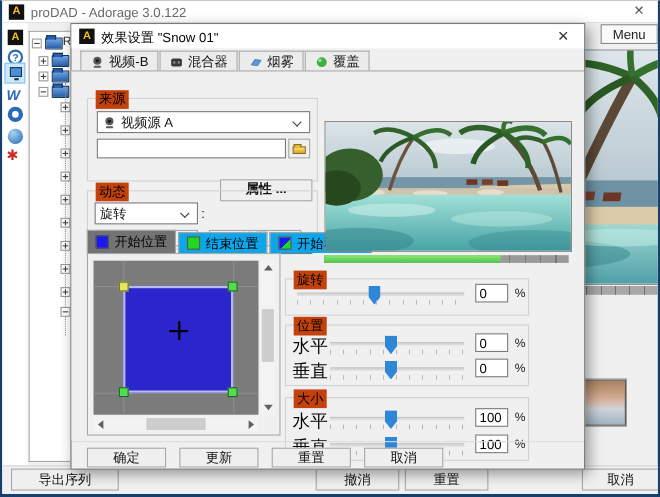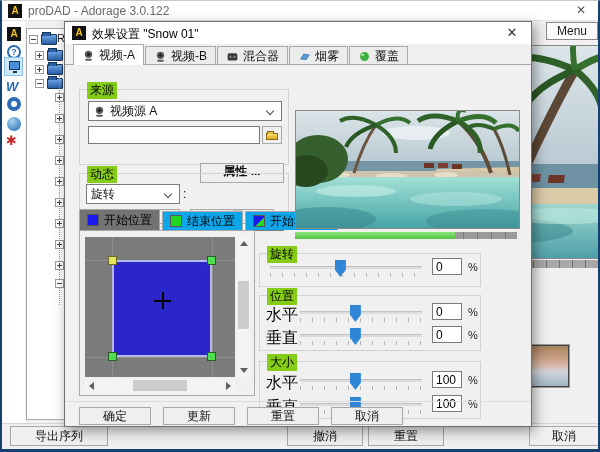--- a/index.html
+++ b/index.html
@@ -58,21 +58,21 @@
   .dlg-titlebar .title { position:absolute; left:27px; top:4px; font-size:12px; color:#000; }
   .dlg-close { position:absolute; right:6px; top:2px; width:26px; height:18px; text-align:center; line-height:18px; font-size:13px; color:#333; }
 
   .tabbar { position:absolute; left:0; top:22px; width:100%; height:21px; padding-left:8px; display:flex; align-items:flex-end; }
   .tab { height:19px; display:flex; align-items:center; gap:4px; padding:0 8px; font-size:12px; color:#111;
          background:#ececec; border:1px solid #a8a8a8; border-bottom:none; margin-right:1px; }
   .tab.active { height:21px; background:#fff; position:relative; z-index:2; }
   .dlg-content { position:absolute; left:0; top:42px; width:100%; height:336px; border-top:1px solid #a8a8a8; background:#f0f0f0; }
 
   .grp { position:absolute; border:1px solid #d2d2d2; }
-  .legend { position:absolute; left:7px; top:-8px; background:#84cc16; padding:0 3px; font-size:12px; color:#000; }
+  .legend { position:absolute; left:7px; top:-8px; background:#c2410c; padding:0 3px; font-size:12px; color:#000; }
 
   .select { position:absolute; height:20px; background:#fff; border:1px solid #7a7a7a; font-size:12px; color:#111;
             display:flex; align-items:center; padding-left:4px; gap:4px; }
   .chev { position:absolute; right:8px; top:6px; width:6px; height:6px; border-right:1.5px solid #444; border-bottom:1.5px solid #444; transform:rotate(45deg); }
   .txtfield { position:absolute; height:18px; background:#fff; border:1px solid #7a7a7a; font-size:12px; padding:0 3px; }
   .folder-btn { position:absolute; width:20px; height:18px; background:#efefef; border:1px solid #a8a8a8; }
   .folder-ic { position:absolute; left:3px; top:6px; width:12px; height:7px; background:linear-gradient(#ffe070,#d8a820); border:1px solid #8a6a10; }
   .folder-ic::before { content:""; position:absolute; left:0; top:-3px; width:5px; height:2px; background:#e8c040; border:1px solid #8a6a10; border-bottom:none; }
 
   .colon { position:absolute; font-size:12px; color:#111; }
@@ -216,28 +216,20 @@
 
   <div class="dialog">
 
     <div class="dlg-titlebar">
       <div class="appicon">A</div>
       <div class="title">效果设置 "Snow 01"</div>
       <div class="dlg-close">✕</div>
     </div>
 
     <div class="tabbar">
-      <div class="tab active">
-        <svg width="13" height="13" viewBox="0 0 16 16">
-            <circle cx="8" cy="6.5" r="4.5" fill="#5a5a5a"></circle>
-            <circle cx="8" cy="6.5" r="2" fill="#1e1e1e"></circle>
-            <rect x="4" y="12" width="8" height="2.4" rx="1" fill="#5a5a5a"></rect>
-          </svg>
-        <span>视频-A</span>
-      </div>
       <div class="tab">
         <svg width="13" height="13" viewBox="0 0 16 16">
             <circle cx="8" cy="6.5" r="4.5" fill="#5a5a5a"></circle>
             <circle cx="8" cy="6.5" r="2" fill="#1e1e1e"></circle>
             <rect x="4" y="12" width="8" height="2.4" rx="1" fill="#5a5a5a"></rect>
           </svg>
         <span>视频-B</span>
       </div>
       <div class="tab">
         <svg width="13" height="13" viewBox="0 0 16 16">

